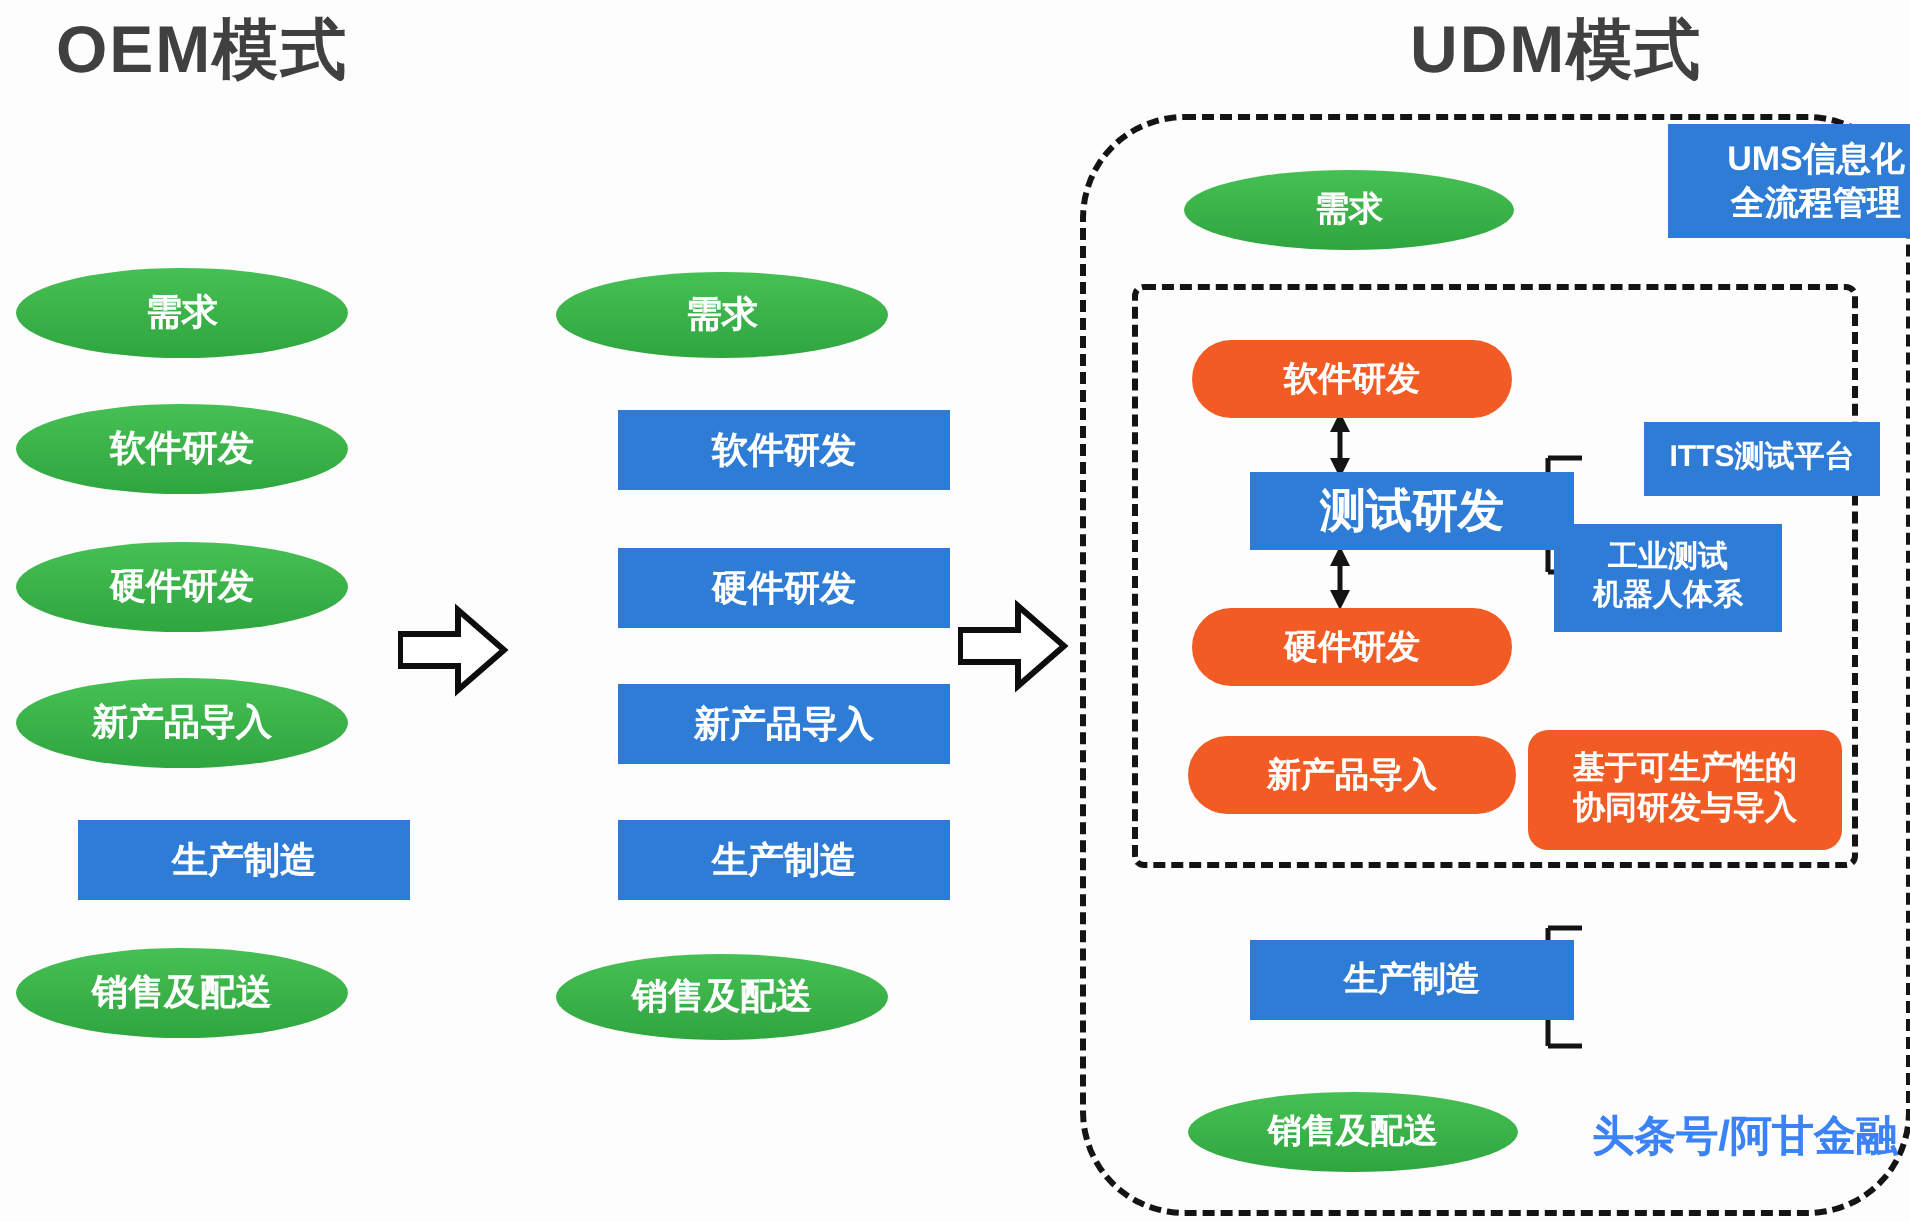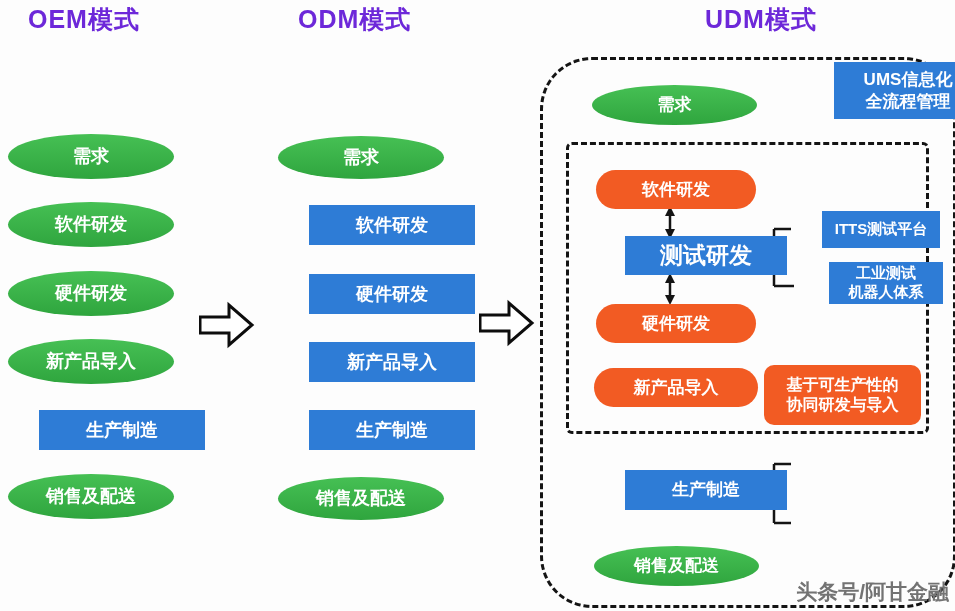--- a/index.html
+++ b/index.html
@@ -1,39 +1,38 @@
 <!DOCTYPE html>
 <html><head>
 <meta charset="utf-8">
 <style>
   html,body{margin:0;padding:0;}
   body{font-family:"Liberation Sans","DejaVu Sans",sans-serif;background:#ffffff;}
   #canvas{position:relative;width:955px;height:611px;background:#fdfdfd;overflow:hidden;}
-  .hdr{position:absolute;font-size:25px;font-weight:800;color:#6d28d9;letter-spacing:1px;white-space:nowrap;}
+  .hdr{position:absolute;font-size:33px;font-weight:800;color:#404040;letter-spacing:1px;white-space:nowrap;}
   .shape{position:absolute;display:flex;align-items:center;justify-content:center;
          color:#ffffff;font-weight:700;font-size:18px;text-align:center;line-height:1.25;}
   .green{background:linear-gradient(180deg,#46c054 0%,#2fa53e 100%);}
   .blue{background:#2e7cd6;margin-left:31px;}
   .orange{background:#f25b23;}
   .ellipse{border-radius:50%;}
   .stadium{border-radius:21px;}
   .small{font-size:15px;}
   .pre{white-space:pre-line;}
   .dashed{position:absolute;border:3px dashed #141414;background:transparent;}
   .overlay{position:absolute;left:0;top:0;pointer-events:none;}
   .blockarrow{position:absolute;}
-  #footer{position:absolute;right:6px;top:578px;font-size:21px;font-weight:600;color:#737373;white-space:nowrap;}
+  #footer{position:absolute;right:6px;top:554px;font-size:21px;font-weight:600;color:#3b82f6;white-space:nowrap;}
 </style>
 </head>
 <body>
 
 <div id="canvas">
 
   <div class="hdr" style="left:28px;top:3px;">OEM模式</div>
-  <div class="hdr" style="left:298px;top:3px;">ODM模式</div>
   <div class="hdr" style="left:705px;top:3px;">UDM模式</div>
 
   <div class="dashed" style="left:540px;top:57px;width:410px;height:545px;border-radius:52px;"></div>
   <div class="dashed" style="left:566px;top:142px;width:357px;height:286px;border-radius:6px;"></div>
 
   <svg class="overlay" width="955" height="611" viewBox="0 0 955 611">
     <line x1="670" y1="213" x2="670" y2="232" stroke="#141414" stroke-width="2.5"></line>
     <polygon points="665,216 675,216 670,206" fill="#141414"></polygon>
     <polygon points="665,229 675,229 670,239" fill="#141414"></polygon>
     <line x1="670" y1="280" x2="670" y2="298" stroke="#141414" stroke-width="2.5"></line>
@@ -68,21 +67,21 @@
   <div class="shape ellipse green" style="left:592px;top:85px;width:165px;height:40px;font-size:17px;">需求</div>
   <div class="shape blue pre" style="left:803px;top:62px;width:148px;height:57px;font-size:17px;z-index:5;">UMS信息化
 全流程管理</div>
 
   <div class="shape orange stadium" style="left:596px;top:170px;width:160px;height:39px;font-size:17px;">软件研发</div>
   <div class="shape blue" style="left:594px;top:236px;width:162px;height:39px;font-size:23px;">测试研发</div>
   <div class="shape orange stadium" style="left:596px;top:304px;width:160px;height:39px;font-size:17px;">硬件研发</div>
   <div class="shape orange stadium" style="left:594px;top:368px;width:164px;height:39px;font-size:17px;">新产品导入</div>
 
   <div class="shape blue small" style="left:791px;top:211px;width:118px;height:37px;">ITTS测试平台</div>
-  <div class="shape blue small pre" style="left:798px;top:262px;width:114px;height:42px;">工业测试
+  <div class="shape blue small pre" style="left:746px;top:262px;width:114px;height:54px;">工业测试
 机器人体系</div>
   <div class="shape orange pre" style="left:764px;top:365px;width:157px;height:60px;border-radius:10px;font-size:16px;">基于可生产性的
 协同研发与导入</div>
 
   <div class="shape blue" style="left:594px;top:470px;width:162px;height:40px;font-size:17px;">生产制造</div>
   <div class="shape ellipse green" style="left:594px;top:546px;width:165px;height:40px;font-size:17px;">销售及配送</div>
 
   <div id="footer">头条号/阿甘金融</div>
 
 </div>

